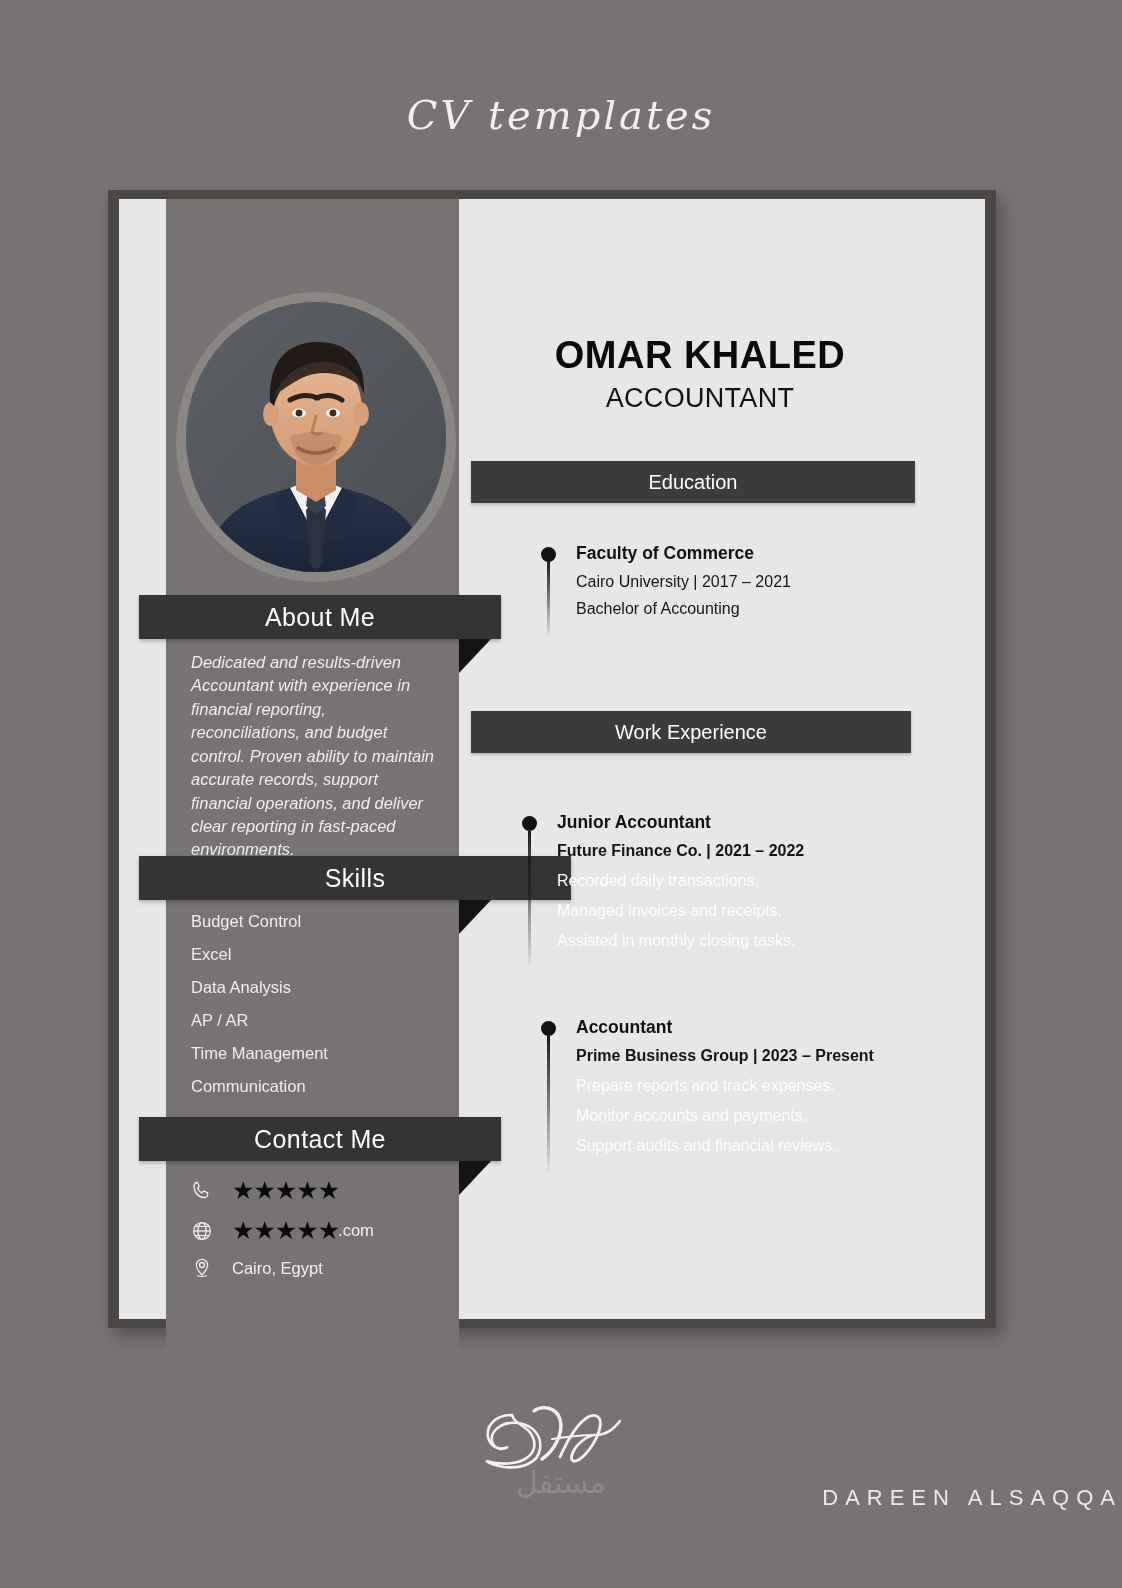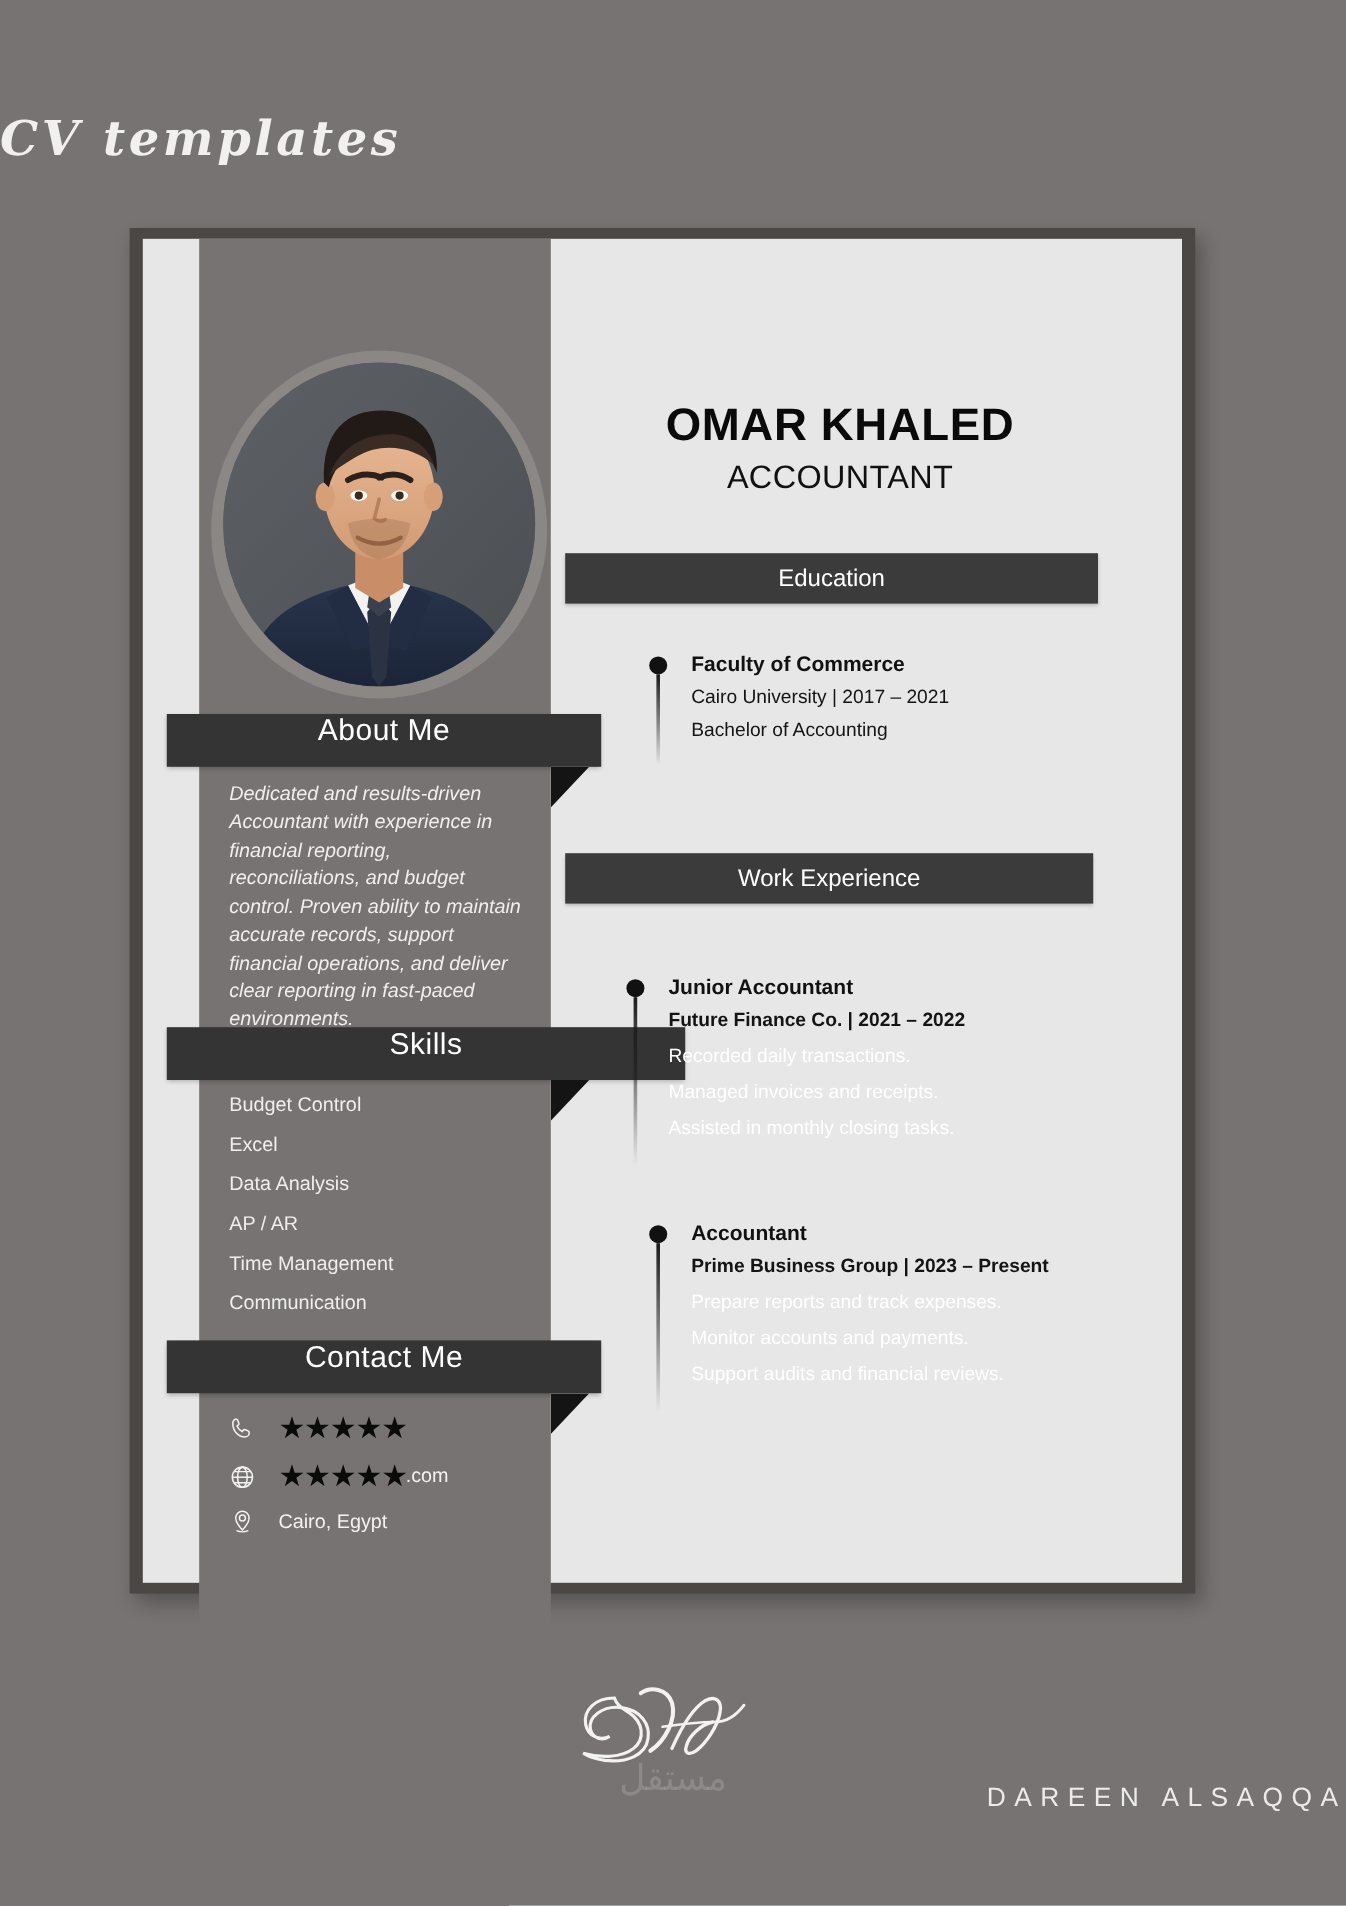--- a/index.html
+++ b/index.html
@@ -8,26 +8,27 @@
     background:#767372;
     font-family:"Liberation Sans", sans-serif;
     overflow:hidden;
     position:relative;
   }
   .stage{position:absolute;inset:0;}
 
   
   .cv-title{
     position:absolute;top:92px;left:0;width:1122px;
+    text-align:center;
     color:#f2f0ef;
     font-family:"DejaVu Serif", serif;
     font-style:italic;
     font-size:40px;
     letter-spacing:3px;
-    font-weight:700;
+    font-weight:400;
   }
 
   
   .page-frame{
     position:absolute;left:108px;top:190px;
     width:888px;height:1138px;
     background:#4a4745;
     box-shadow:6px 8px 16px rgba(0,0,0,.28);
   }
   .page{
@@ -66,21 +67,21 @@
     background:#55585c;
   }
   .photo-svg{display:block;width:260px;height:270px;}
 
   
   .ribbon{
     position:absolute;
     height:44px;
     background:#343434;
     color:#ffffff;
-    display:flex;justify-content:center;
+    display:flex;align-items:center;justify-content:center;
     font-size:25px;
     letter-spacing:.4px;
     box-shadow:0 2px 4px rgba(0,0,0,.25);
   }
   .ribbon-fold{
     position:absolute;
     width:32px;height:34px;
     background:#141414;
     clip-path:polygon(0 0,100% 0,0 100%);
   }

